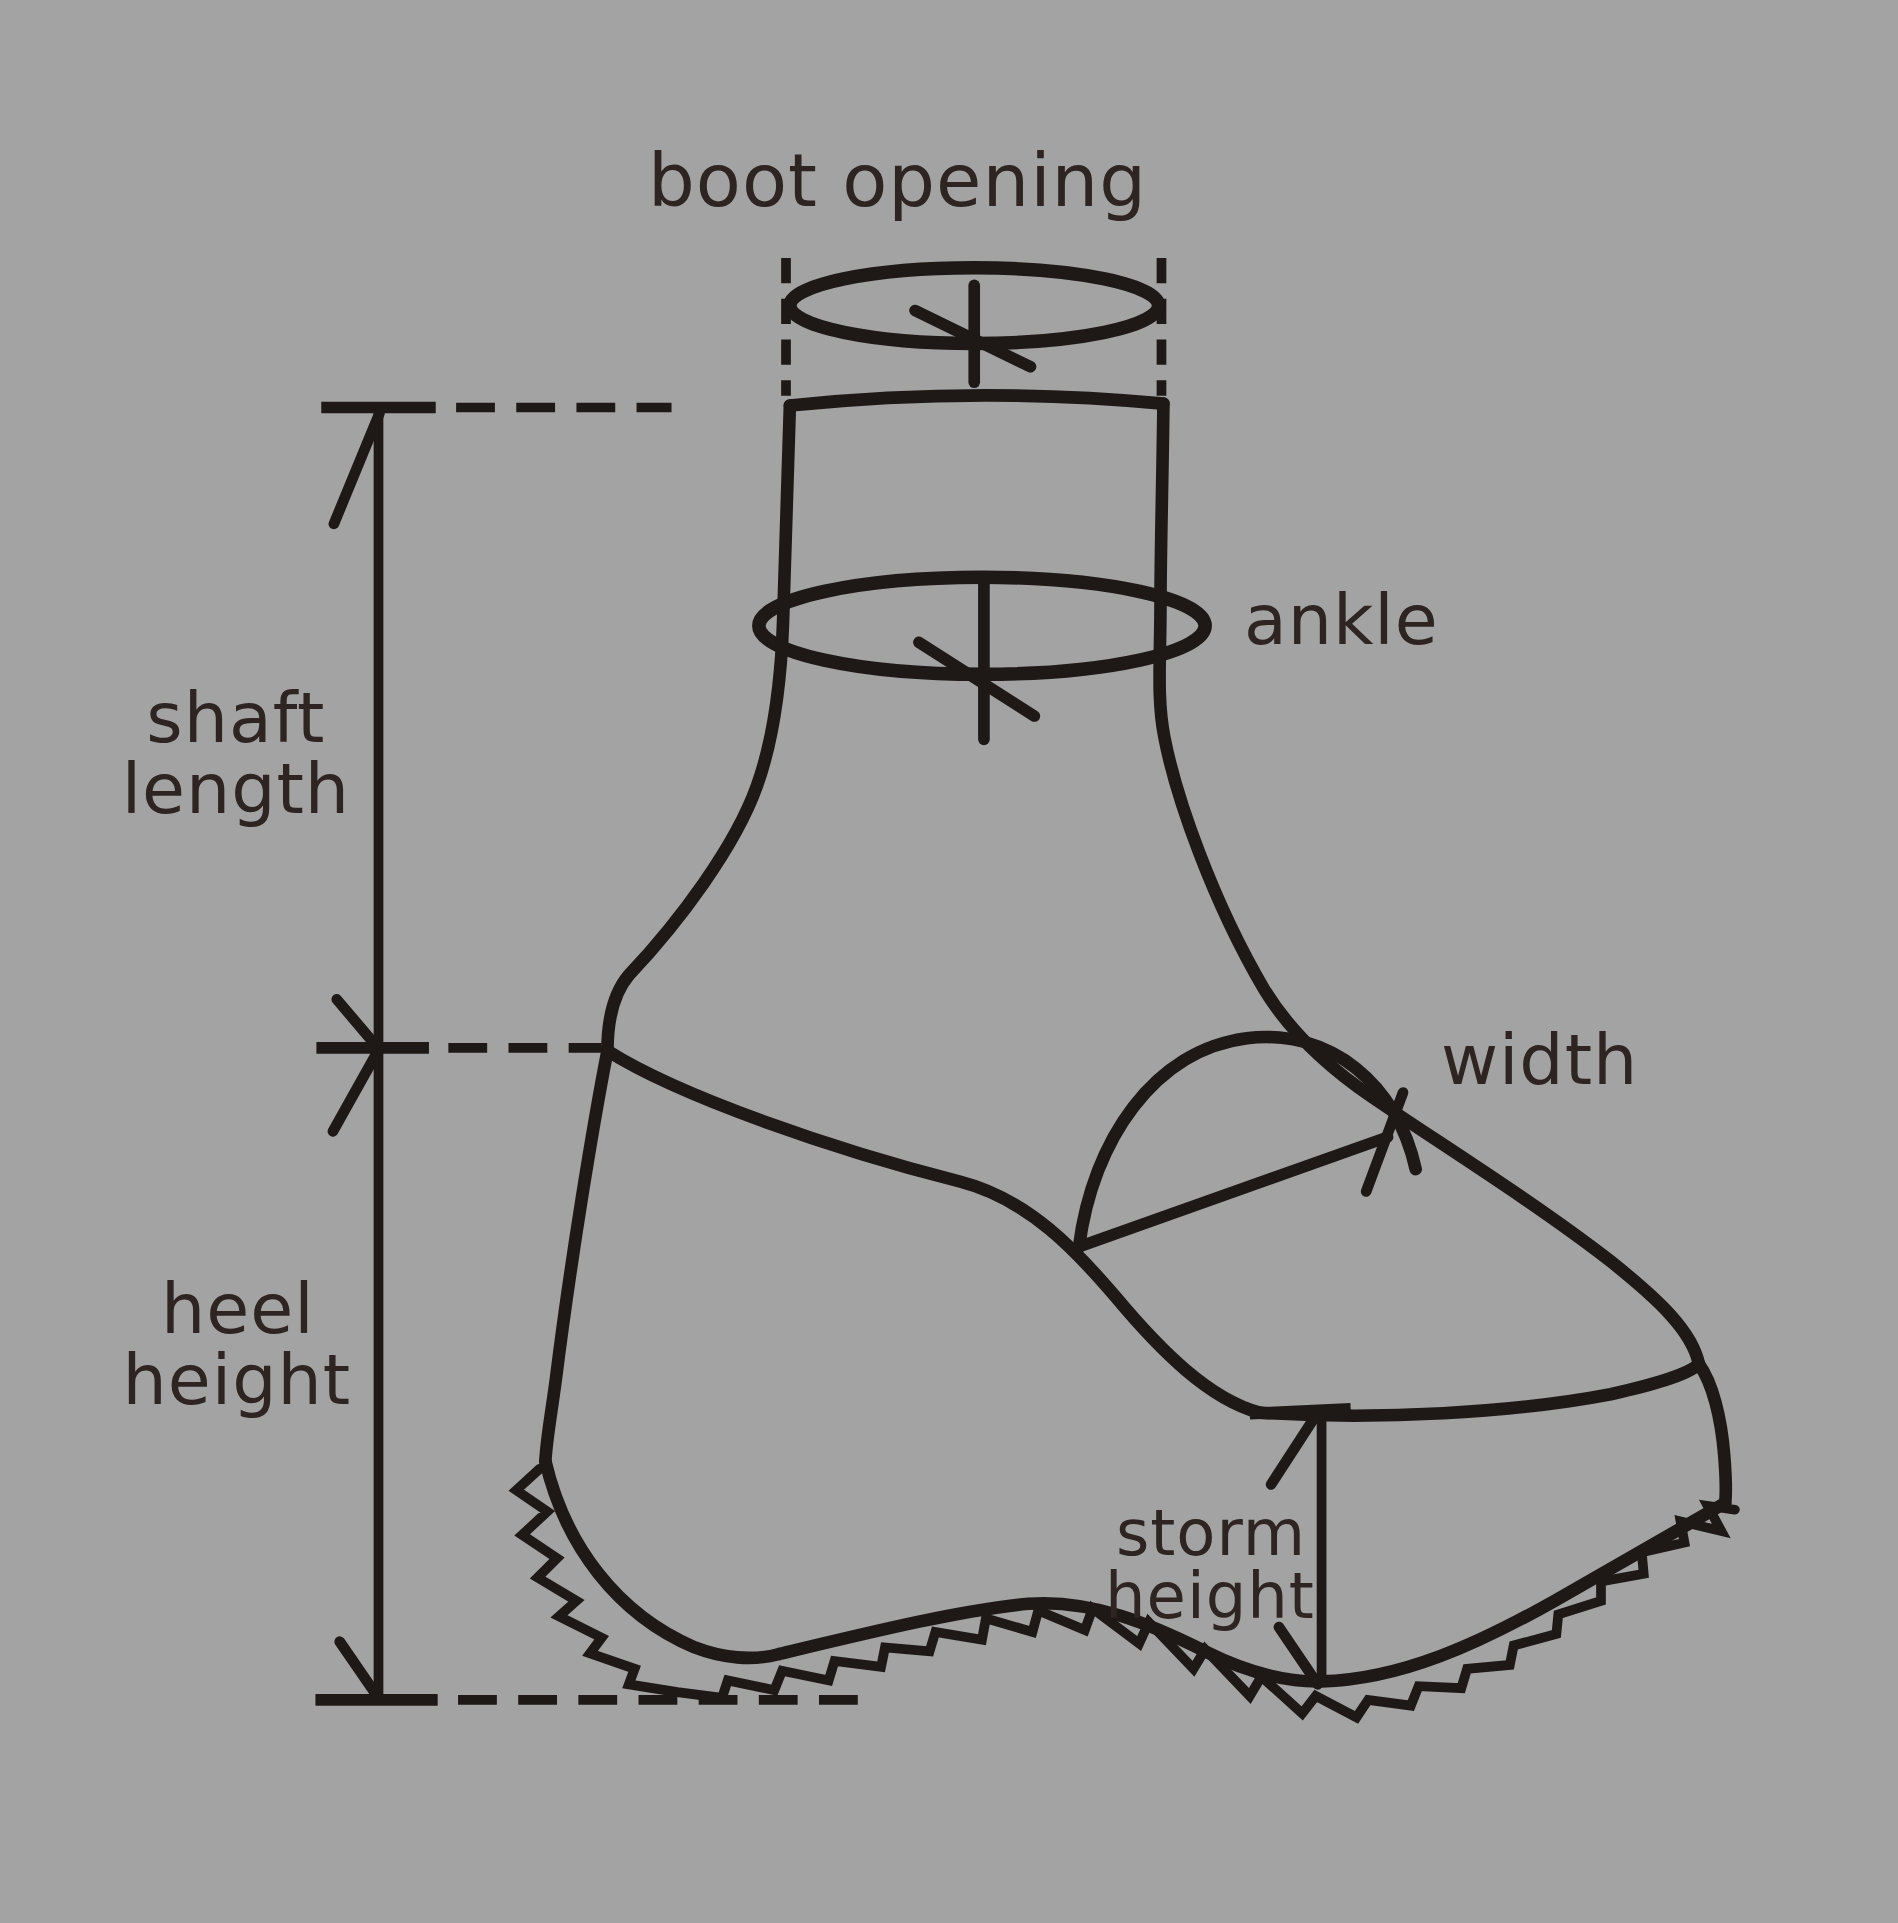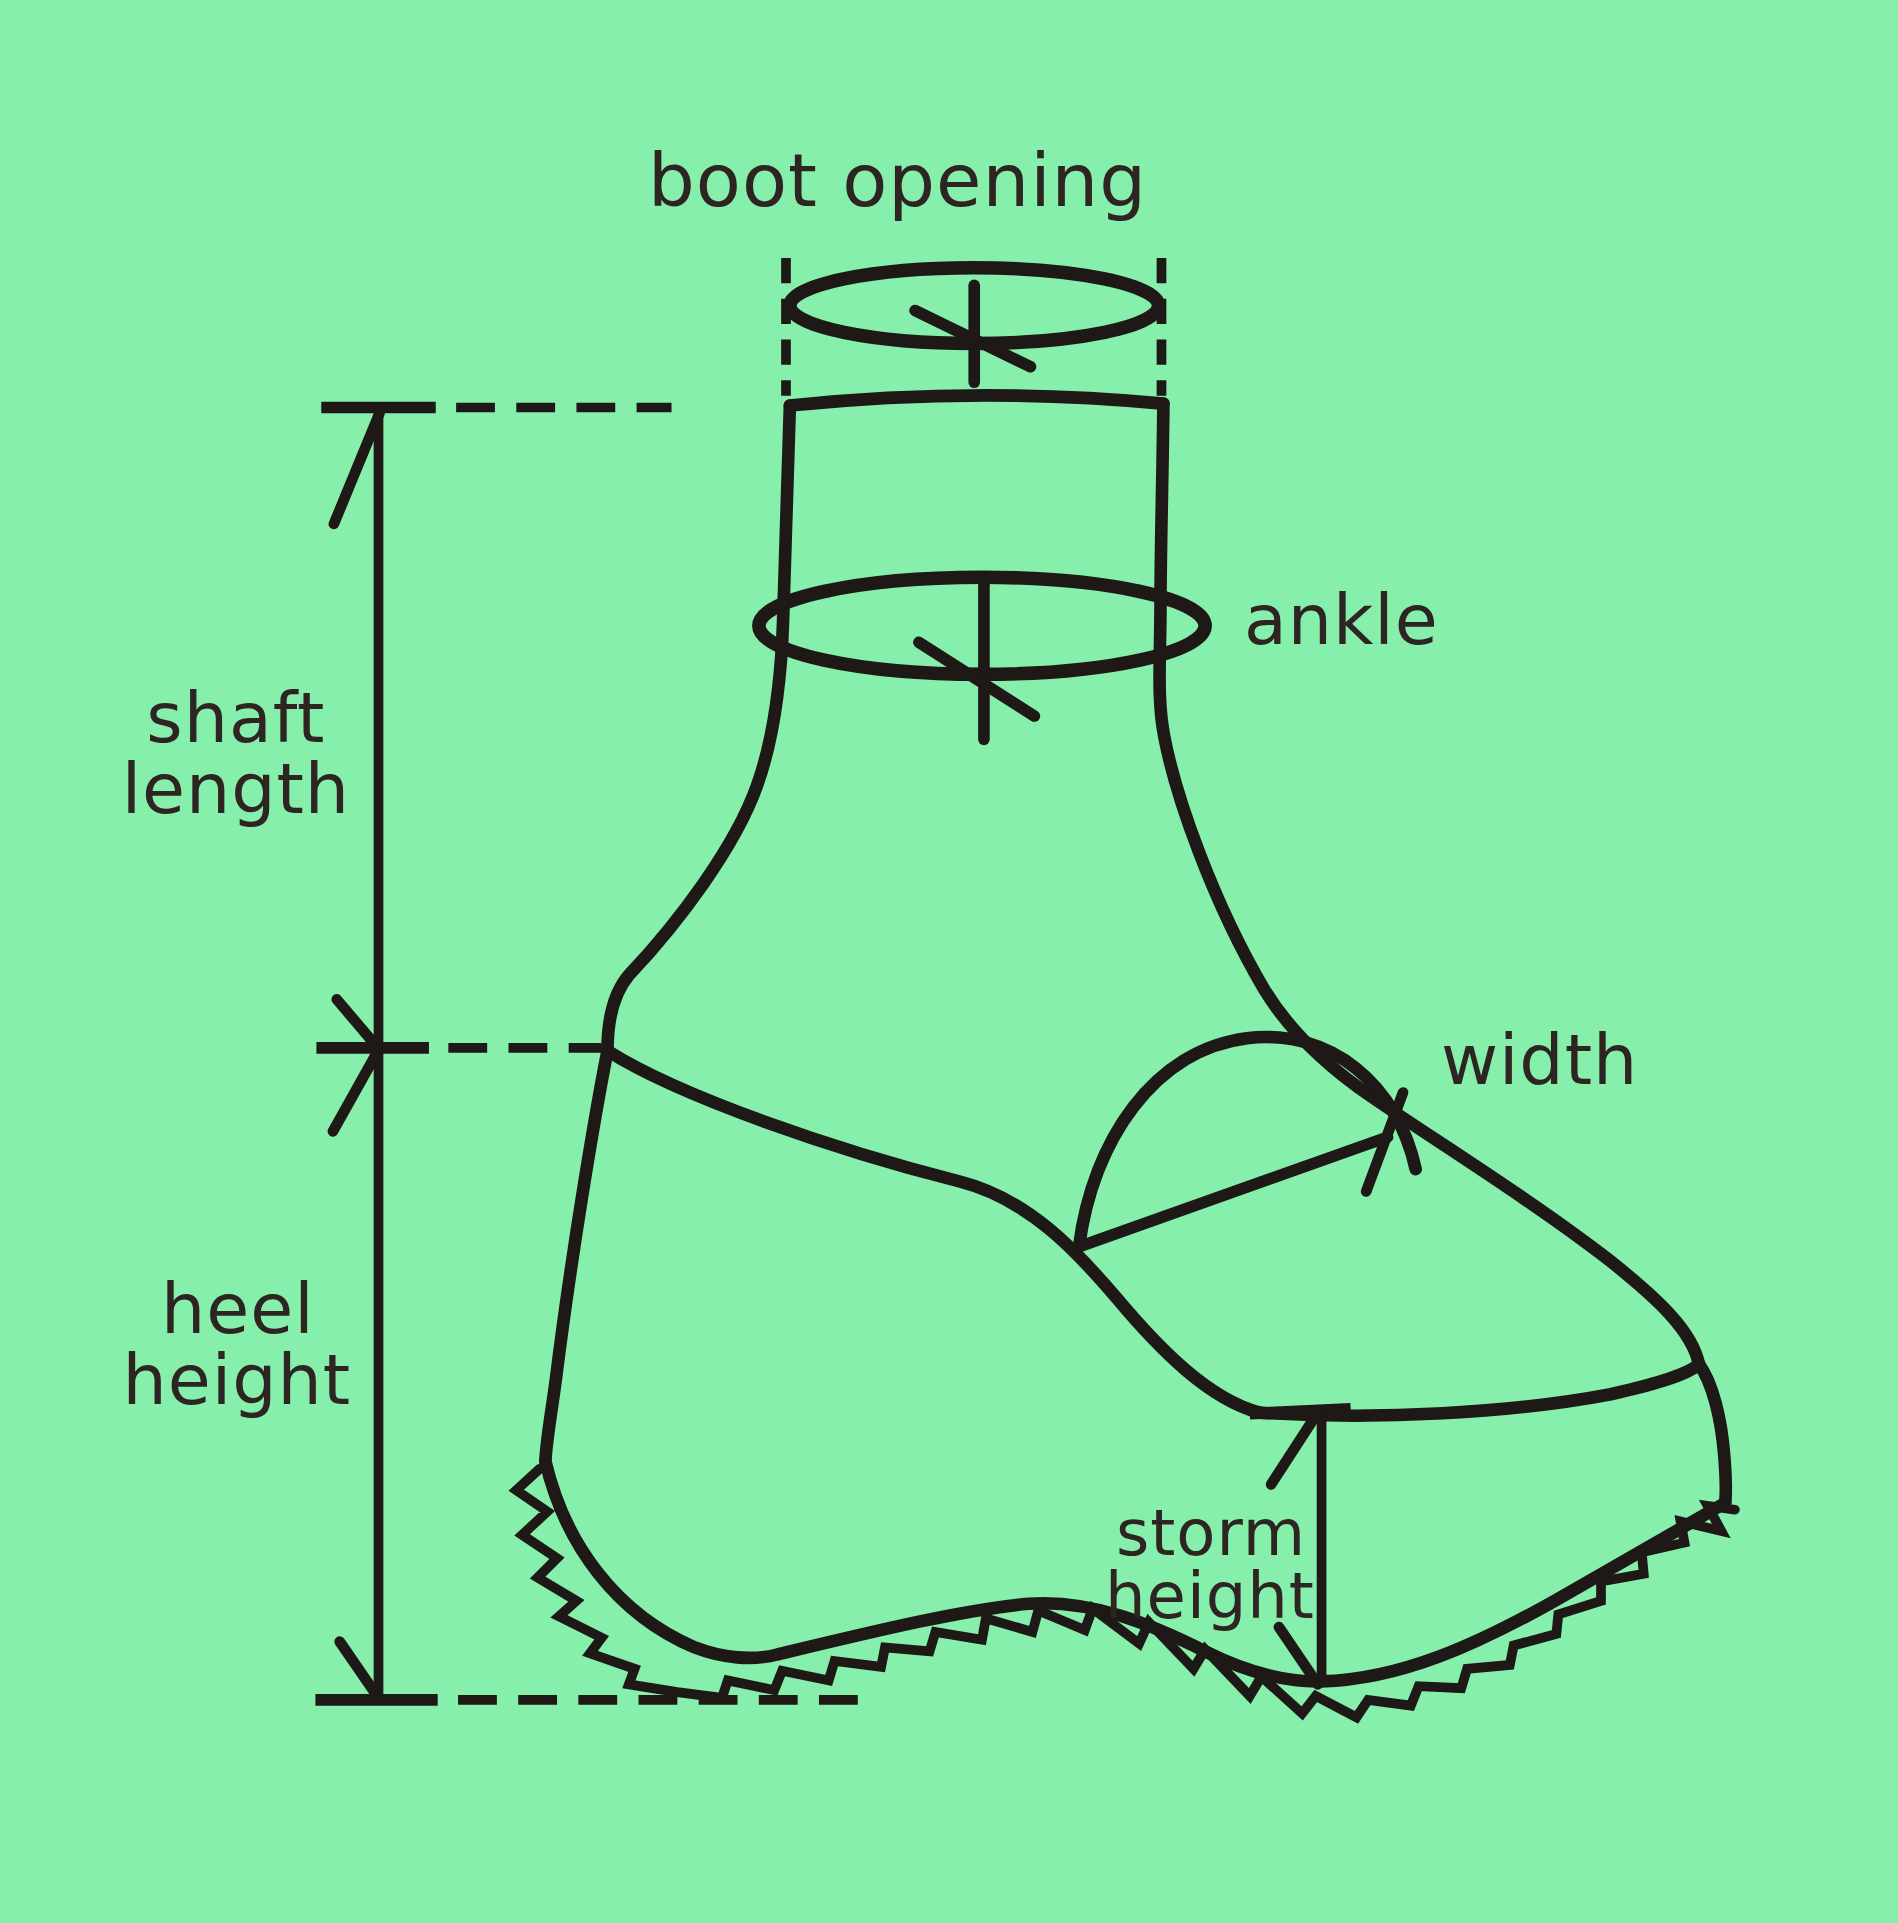--- a/index.html
+++ b/index.html
@@ -4,21 +4,21 @@
 <style>
   html,body{
     margin:0;
     padding:0;
     background:#ffffff;
   }
   .stage{
     position:relative;
     width:1898px;
     height:1923px;
-    background:#86efac;
+    background:#a3a3a3;
     font-family:"DejaVu Sans", sans-serif;
     overflow:hidden;
   }
   svg{display:block;width:100%;height:100%;}
   .outline{
     fill:none;
     stroke:#1e1916;
     stroke-width:13;
     stroke-linecap:round;
     stroke-linejoin:round;

